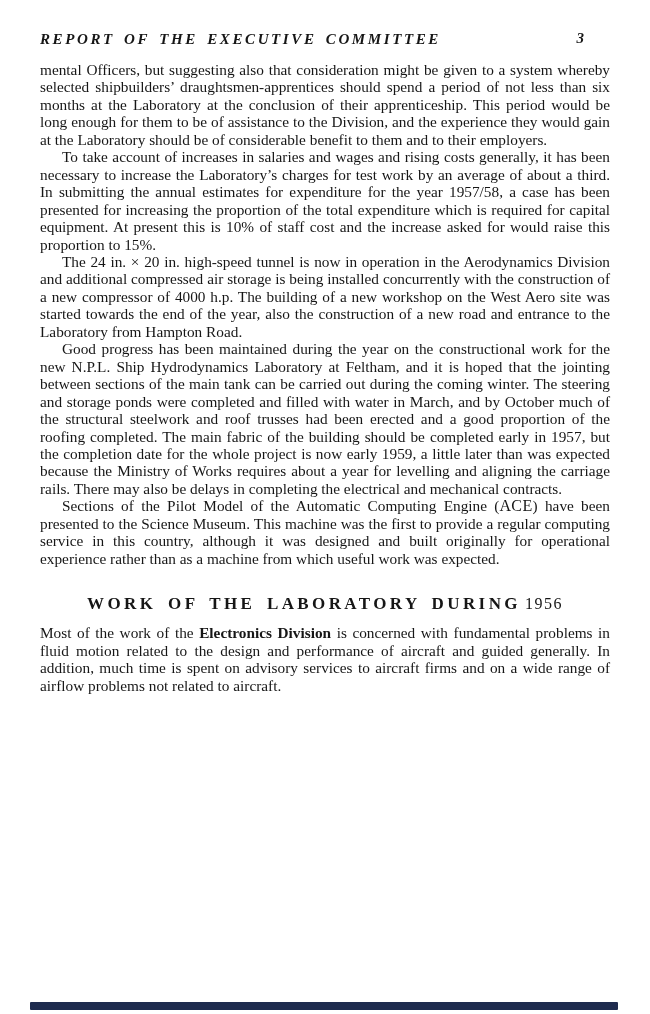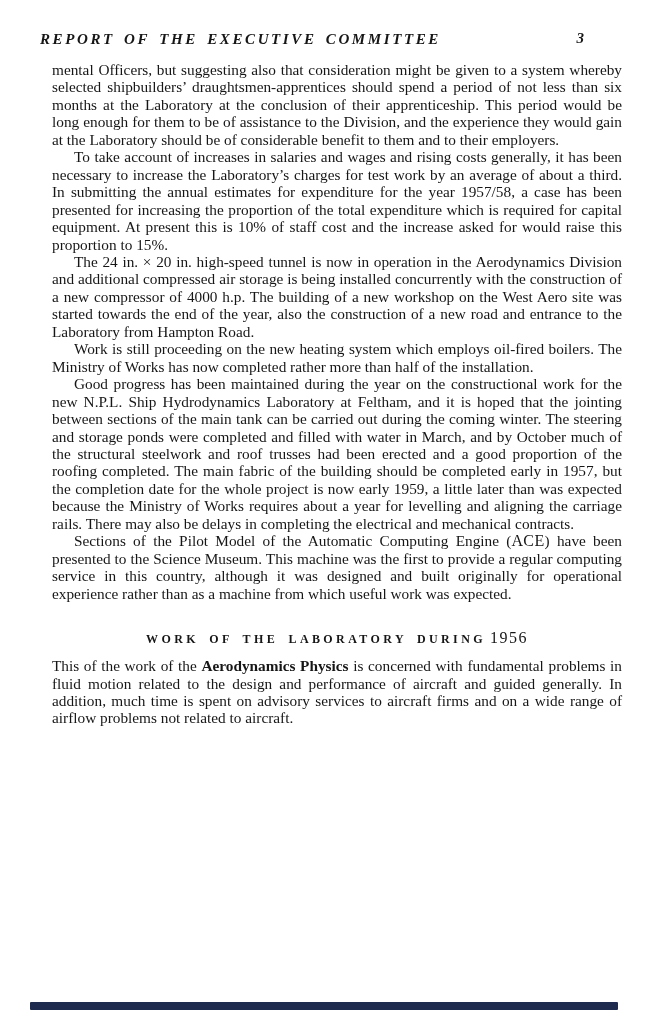--- a/index.html
+++ b/index.html
@@ -36,21 +36,21 @@
     position: absolute;
     top: 30px;
     right: 66px;
     font-style: italic;
     font-weight: bold;
     font-size: 15px;
   }
   .text-column {
     position: absolute;
     top: 61px;
-    left: 52px;
+    left: 40px;
     width: 570px;
   }
   .text-column p {
     margin: 0;
     text-align: justify;
     font-size: 15.3px;
     line-height: 17.45px;
     text-indent: 22px;
   }
   .text-column p.no-indent {
@@ -63,21 +63,21 @@
   .bold {
     font-weight: bold;
   }
   .section-heading {
     margin-top: 27px;
     margin-bottom: 10px;
     text-align: center;
     white-space: nowrap;
   }
   .sh-caps {
-    font-size: 12px;
+    font-size: 17px;
     font-weight: bold;
     letter-spacing: 3.4px;
     word-spacing: 4px;
   }
   .sh-year {
     font-size: 16px;
     letter-spacing: 1.5px;
     padding-left: 4px;
   }
   .bottom-scan-bar {
@@ -102,31 +102,30 @@
 
   <div class="text-column">
 
     <p class="no-indent"><span>mental Officers, but suggesting also that consideration might be given to a system whereby selected shipbuilders’ draughtsmen-apprentices should spend a period of not less than six months at the Laboratory at the conclusion of their apprenticeship. This period would be long enough for them to be of assistance to the Division, and the experience they would gain at the Laboratory should be of considerable benefit to them and to their employers.</span></p>
 
     <p><span>To take account of increases in salaries and wages and rising costs generally, it has been necessary to increase the Laboratory’s charges for test work by an average of about a third. In submitting the annual estimates for expenditure for the year 1957/58, a case has been presented for increasing the proportion of the total expenditure which is required for capital equipment. At present this is 10% of staff cost and the increase asked for would raise this proportion to 15%.</span></p>
 
 
     <p><span>The 24 in. × 20 in. high-speed tunnel is now in operation in the Aerodynamics Division and additional compressed air storage is being installed concurrently with the construction of a new compressor of 4000 h.p. The building of a new workshop on the West Aero site was started towards the end of the year, also the construction of a new road and entrance to the Laboratory from Hampton Road.</span></p>
 
-    <p><span>Work is still proceeding on the new heating system which employs oil-fired boilers. The Ministry of Works has now completed rather more than half of the installation.</span></p>
 
     <p><span>Good progress has been maintained during the year on the constructional work for the new N.P.L. Ship Hydrodynamics Laboratory at Feltham, and it is hoped that the jointing between sections of the main tank can be carried out during the coming winter. The steering and storage ponds were completed and filled with water in March, and by October much of the structural steelwork and roof trusses had been erected and a good proportion of the roofing completed. The main fabric of the building should be completed early in 1957, but the completion date for the whole project is now early 1959, a little later than was expected because the Ministry of Works requires about a year for levelling and aligning the carriage rails. There may also be delays in completing the electrical and mechanical contracts.</span></p>
 
 
     <p><span>Sections of the Pilot Model of the Automatic Computing Engine (</span><span class="smallcaps">ACE</span><span>) have been presented to the Science Museum. This machine was the first to provide a regular computing service in this country, although it was designed and built originally for operational experience rather than as a machine from which useful work was expected.</span></p>
 
     <div class="section-heading">
       <span class="sh-caps">WORK OF THE LABORATORY DURING</span><span class="sh-year">1956</span>
     </div>
 
-    <p class="no-indent"><span>This of the work of the </span><span class="bold">Aerodynamics Physics</span><span> is concerned with fundamental problems in fluid motion related to the design and performance of aircraft and guided generally. In addition, much time is spent on advisory services to aircraft firms and on a wide range of airflow problems not related to aircraft.</span></p>
+    <p class="no-indent"><span>Most of the work of the </span><span class="bold">Electronics Division</span><span> is concerned with fundamental problems in fluid motion related to the design and performance of aircraft and guided generally. In addition, much time is spent on advisory services to aircraft firms and on a wide range of airflow problems not related to aircraft.</span></p>
 
 
   </div>
 
   <div class="bottom-scan-bar"></div>
 
 </div>
 
 </body></html>

